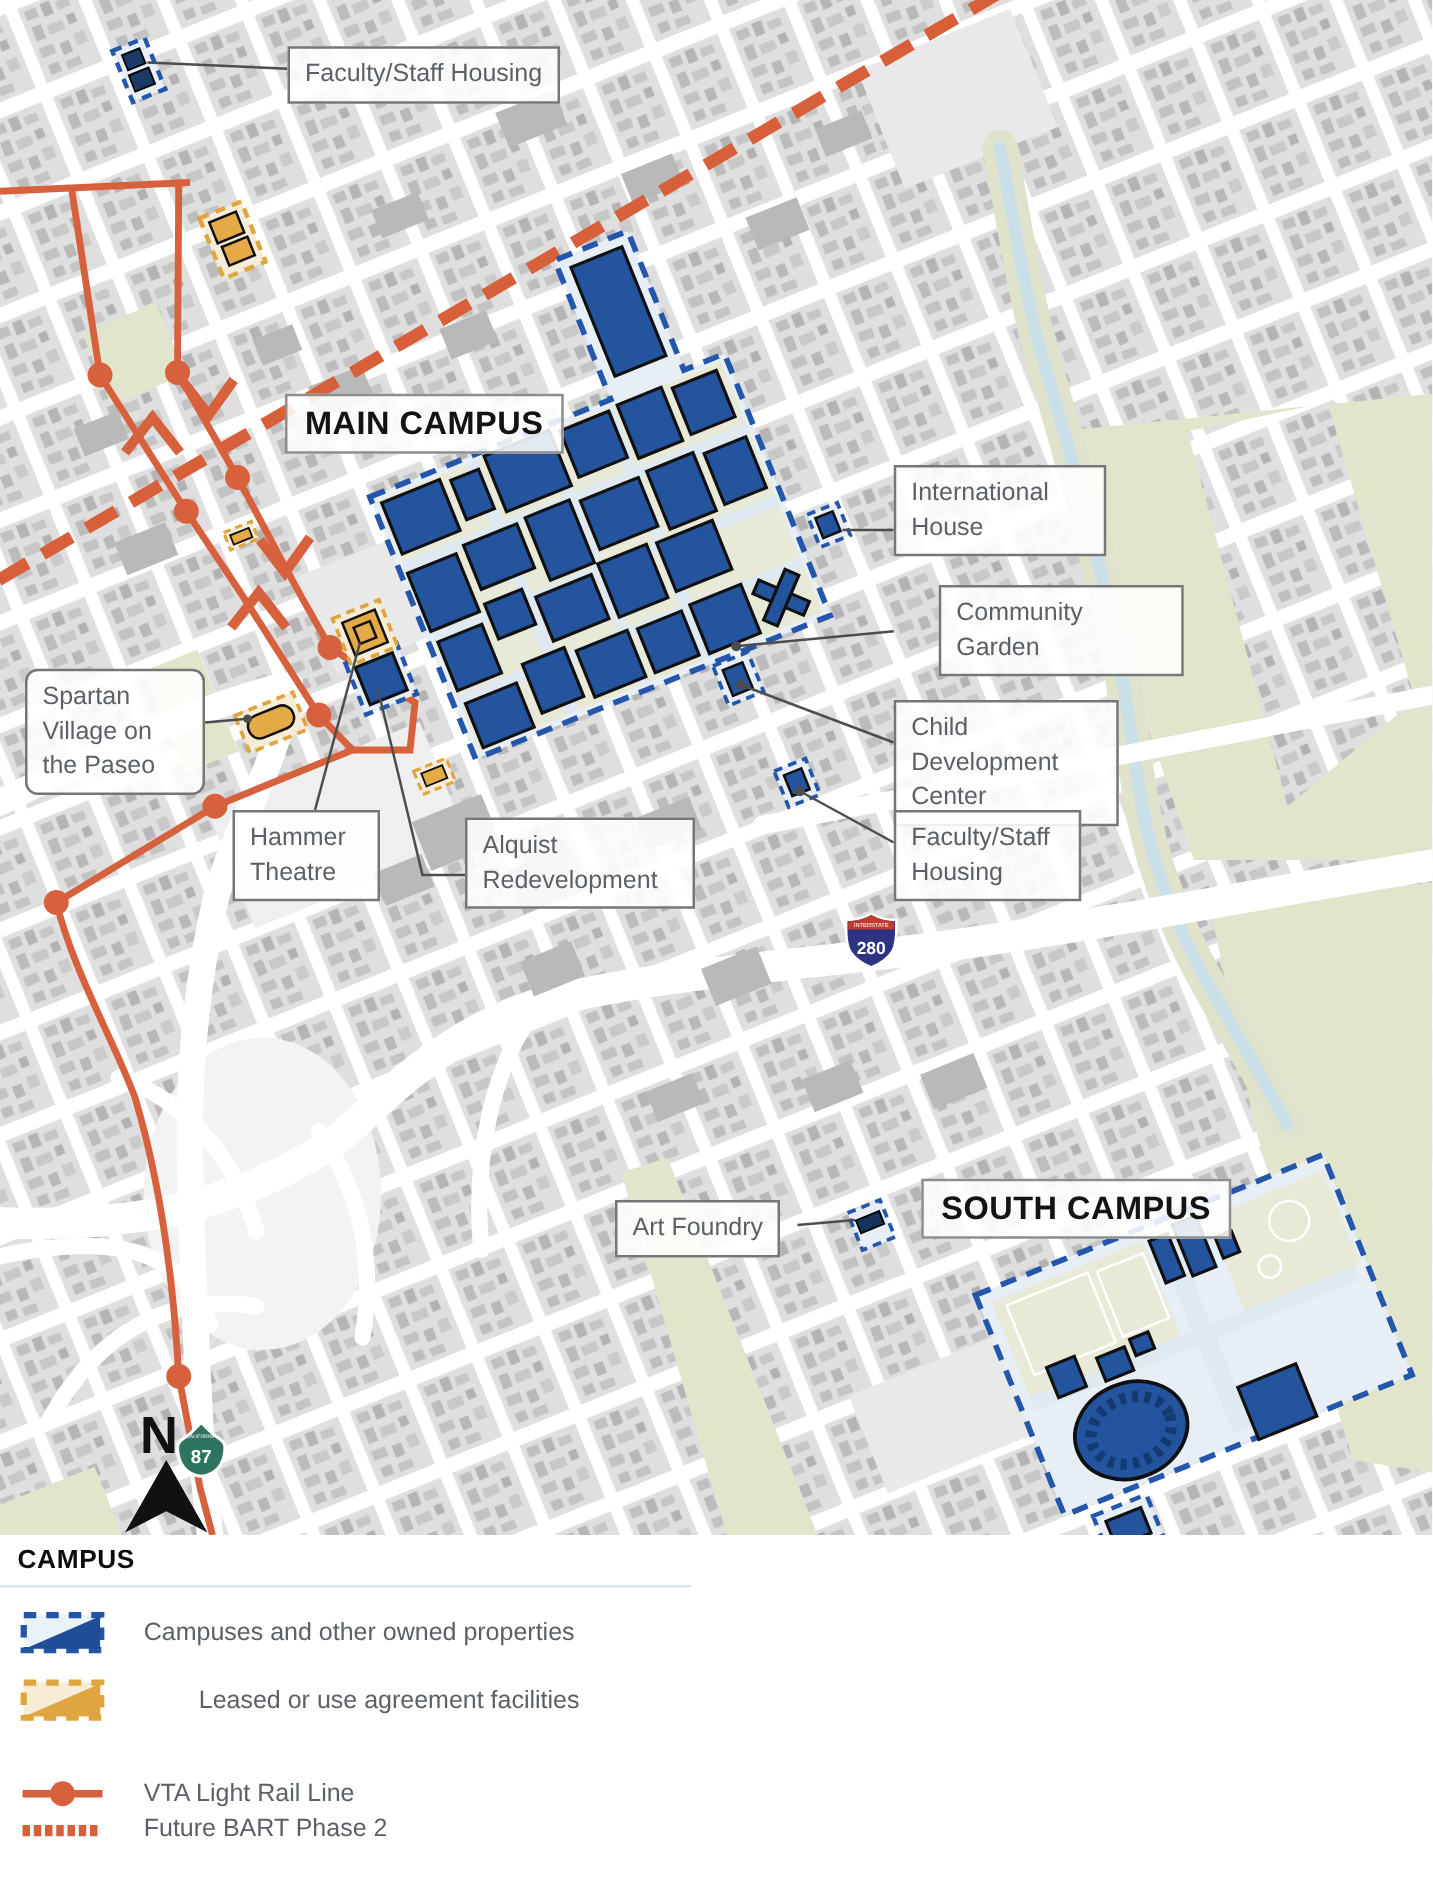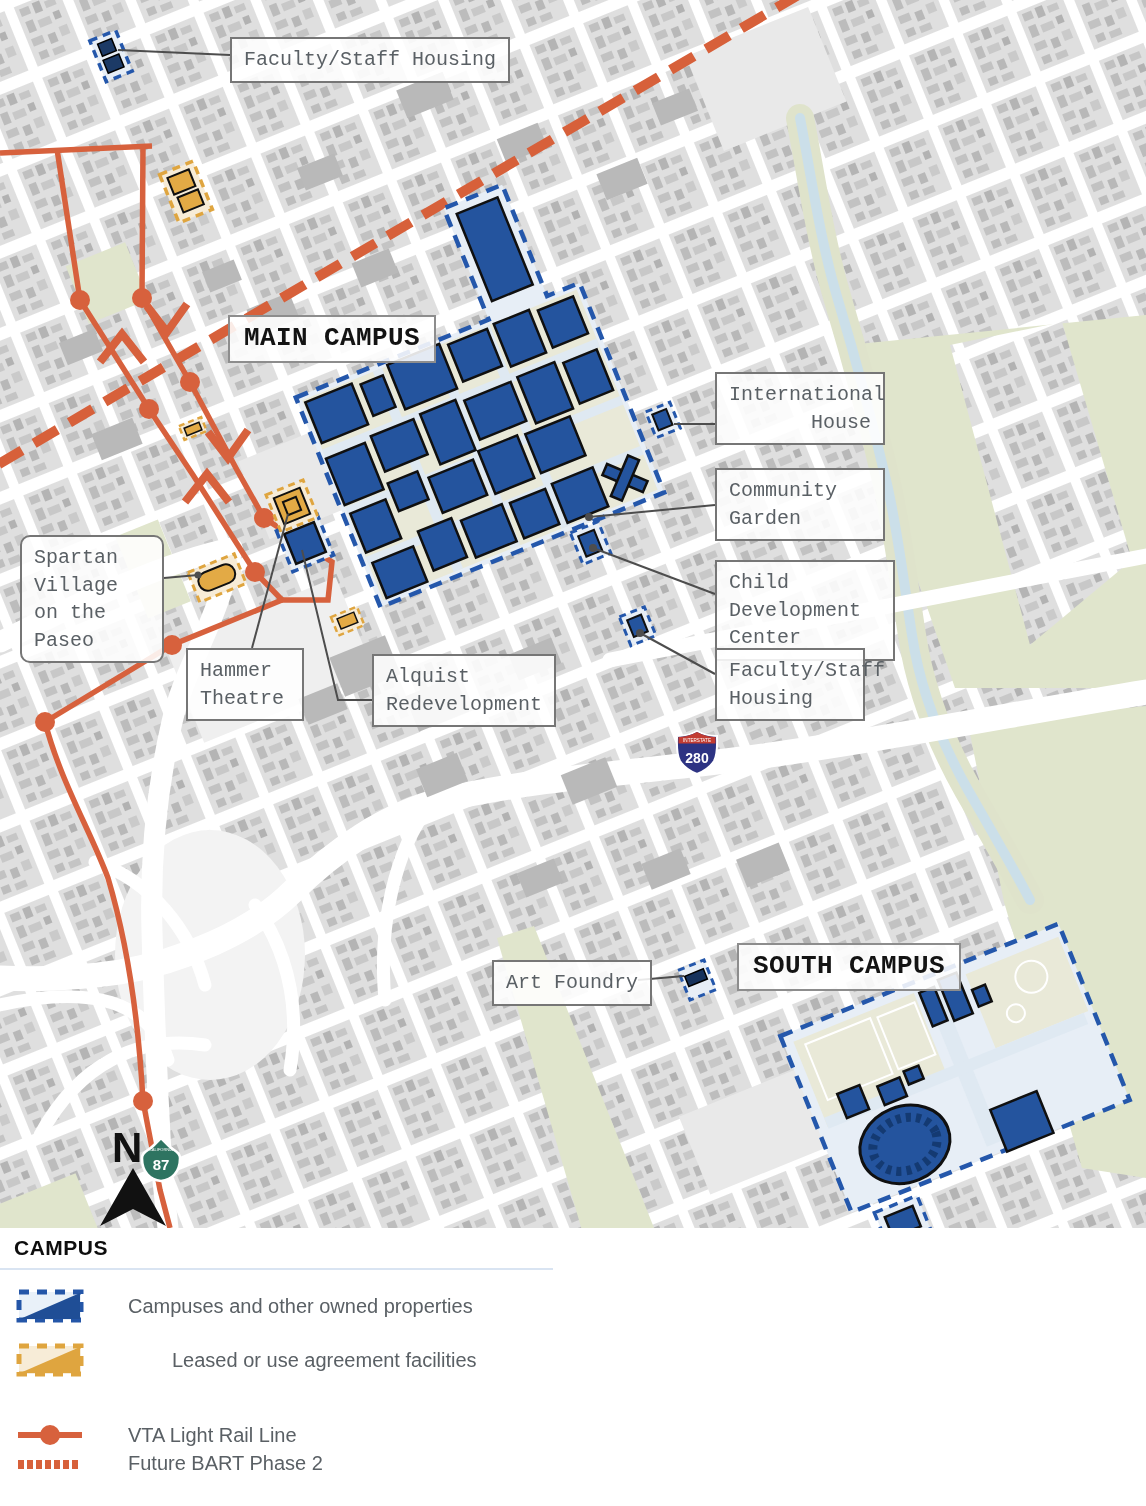--- a/index.html
+++ b/index.html
@@ -9,21 +9,20 @@
   .map-label{
     position:absolute;
     background:rgba(255,255,255,0.88);
     border:2px solid #767676;
     color:#5a6065;
     font-size:20px;
     line-height:1.38;
     padding:7px 12px;
     box-sizing:border-box;
     white-space:normal;
-    font-family:Liberation Mono, monospace;
   }
   .map-label.title{
     font-weight:bold;
     color:#131313;
     font-size:26px;
     letter-spacing:0.4px;
     padding:4px 14px;
     border-color:#8d8d8d;
     white-space:nowrap;
     margin-top:28px;
@@ -32,21 +31,21 @@
   
   .legend-heading{
     position:absolute;left:14px;top:1236px;
     font-size:21px;font-weight:bold;color:#0d0d0d;letter-spacing:0.5px;
   }
   .legend-rule{
     position:absolute;left:0;top:1268px;width:553px;height:2px;background:#d9e4f2;
   }
   .legend-row{position:absolute;left:16px;display:flex;align-items:center;}
   .legend-row .swatch{width:68px;display:flex;align-items:center;justify-content:flex-start;}
-  .legend-row .legend-text{margin-left:44px;font-size:20px;color:#5a6065;}
+  .legend-row .legend-text{margin-left:31px;font-size:20px;color:#5a6065;}
   .r1{top:1288px;} .r2{top:1342px;gap:44px;} .r3{top:1422px;} .r4{top:1452px;}
 </style>
 </head>
 <body>
 
 <div id="page">
 
 <svg id="map-svg" width="1146" height="1228" viewBox="0 0 1146 1228">
   <defs>
     <pattern id="blocks" width="58" height="76" patternUnits="userSpaceOnUse" patternTransform="rotate(-22)">
@@ -320,23 +319,23 @@
   <g>
     <text x="112" y="1162" font-size="42" font-weight="bold" fill="#111111" font-family="Liberation Sans, sans-serif">N</text>
     <polygon points="133,1168 100,1226 133,1209 166,1226" fill="#111111"></polygon>
   </g>
 </svg>
 
 <div class="map-label nowrap" style="left:230px;top:37px;">Faculty/Staff Housing</div>
 
 <div class="map-label title" style="left:228px;top:287px;">MAIN CAMPUS</div>
 
-<div class="map-label" style="left:715px;top:372px;width:170px;text-align:right;">International House</div>
-
-<div class="map-label" style="left:715px;top:468px;width:170px;">Community Garden</div>
+<div class="map-label" style="left:715px;top:372px;width:170px;">International House</div>
+
+<div class="map-label" style="left:751px;top:468px;width:196px;">Community Garden</div>
 
 <div class="map-label" style="left:715px;top:560px;width:180px;">Child Development Center</div>
 
 <div class="map-label" style="left:715px;top:648px;width:150px;">Faculty/Staff Housing</div>
 
 <div class="map-label" style="left:20px;top:535px;width:144px;border-radius:10px;">Spartan Village on the Paseo</div>
 
 <div class="map-label" style="left:186px;top:648px;width:118px;">Hammer Theatre</div>
 
 <div class="map-label" style="left:372px;top:654px;width:184px;">Alquist Redevelopment</div>

